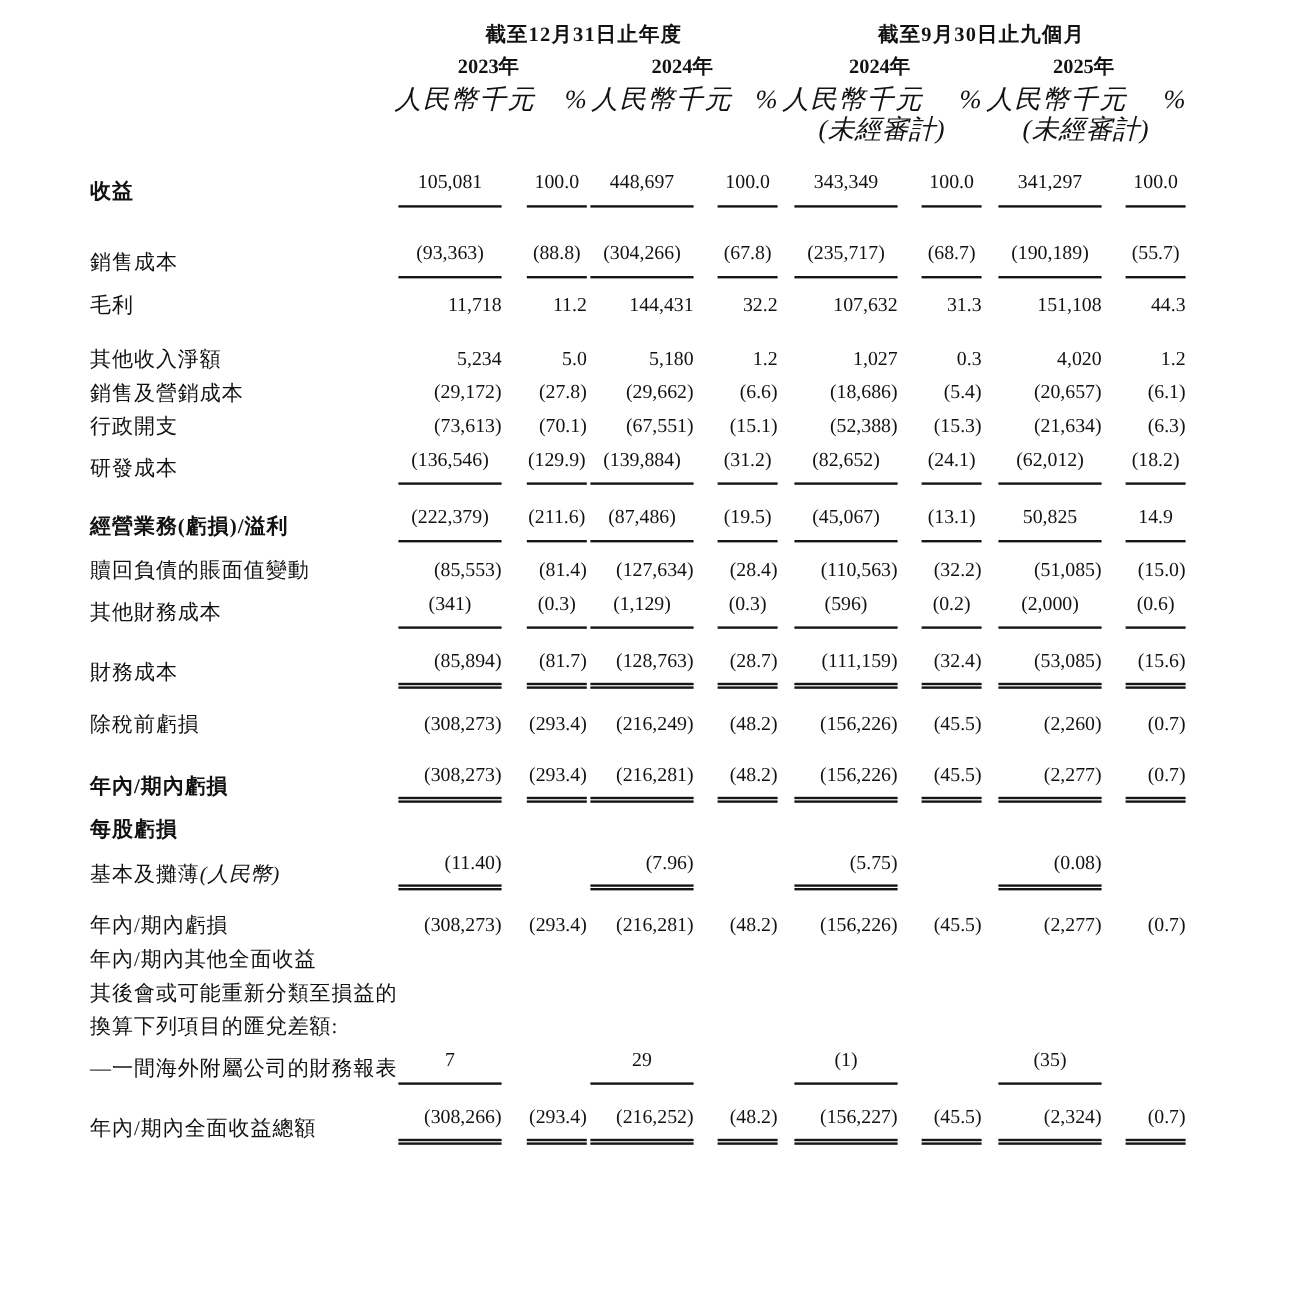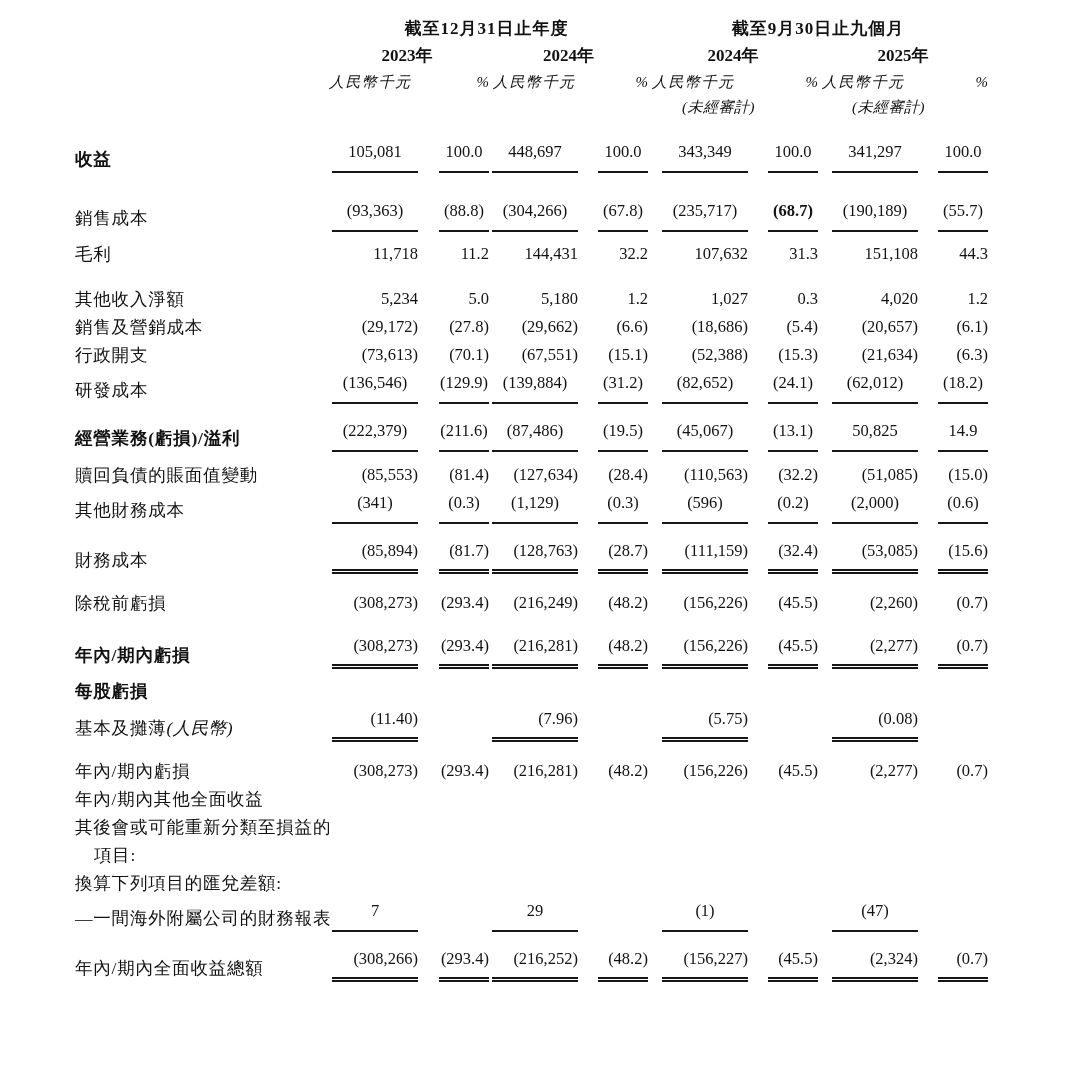--- a/index.html
+++ b/index.html
@@ -13,21 +13,21 @@
   col.c-lbl{width:250px;}
   col.c-a1{width:93px;}  col.c-p1{width:71px;}
   col.c-a2{width:89px;}  col.c-p2{width:70px;}
   col.c-a3{width:100px;} col.c-p3{width:70px;}
   col.c-a4{width:100px;} col.c-p4{width:70px;}
 
   th{padding:0;font-weight:normal;}
   thead tr.r-group th, thead tr.r-year th{vertical-align:bottom;}
   th.grp{font-weight:bold;text-align:center;font-size:17px;letter-spacing:1px;line-height:26px;white-space:nowrap;}
   th.yr{font-weight:bold;text-align:center;font-size:17px;line-height:28px;white-space:nowrap;}
-  thead tr.r-unit th{vertical-align:top;font-style:italic;font-size:15px;line-height:25px;}
+  thead tr.r-unit th{vertical-align:top;font-style:italic;font-size:22px;line-height:25px;}
   th.unit{text-align:left;white-space:nowrap;}
   th.unit .unit-line{letter-spacing:1.5px;padding-left:4px;}
   th.unit .unaudited{letter-spacing:0.5px;text-align:left;padding-left:34px;white-space:nowrap;}
   th.unit .unaudited:empty{display:none;}
   th.pct-h{text-align:right;}
 
   td{padding:0;vertical-align:bottom;}
   td.lbl{font-size:17.5px;letter-spacing:0.8px;line-height:28px;white-space:nowrap;}
   td.lbl.b{font-weight:bold;}
   td.lbl.ind{padding-left:19px;}
@@ -104,21 +104,21 @@
           <td class="num" style="padding-top: 18px;"><span class="u amt us">341,297</span></td>
           <td class="num" style="padding-top: 18px;"><span class="u pct us">100.0</span></td>
         </tr>
         <tr>
           <td class="lbl" style="padding-top: 10px;"><span>銷售成本</span></td>
           <td class="num" style="padding-top: 10px;"><span class="u amt us">(93,363)</span></td>
           <td class="num" style="padding-top: 10px;"><span class="u pct us">(88.8)</span></td>
           <td class="num" style="padding-top: 10px;"><span class="u amt us">(304,266)</span></td>
           <td class="num" style="padding-top: 10px;"><span class="u pct us">(67.8)</span></td>
           <td class="num" style="padding-top: 10px;"><span class="u amt us">(235,717)</span></td>
-          <td class="num" style="padding-top: 24px; font-weight: bold;"><span class="u pct us">(68.7)</span></td>
+          <td class="num" style="padding-top: 24px;"><span class="u pct us">(68.7)</span></td>
           <td class="num" style="padding-top: 10px;"><span class="u amt us">(190,189)</span></td>
           <td class="num" style="padding-top: 10px;"><span class="u pct us">(55.7)</span></td>
         </tr>
         <tr>
           <td class="lbl" style="padding-top: 8px;"><span>毛利</span></td>
           <td class="num" style="padding-top: 8px;"><span class="u amt">11,718</span></td>
           <td class="num" style="padding-top: 8px;"><span class="u pct">11.2</span></td>
           <td class="num" style="padding-top: 8px;"><span class="u amt">144,431</span></td>
           <td class="num" style="padding-top: 8px;"><span class="u pct">32.2</span></td>
           <td class="num" style="padding-top: 8px;"><span class="u amt">107,632</span></td>
@@ -285,50 +285,39 @@
           <td class="num"><span class="u amt"></span></td>
           <td class="num"><span class="u pct"></span></td>
           <td class="num"><span class="u amt"></span></td>
           <td class="num"><span class="u pct"></span></td>
           <td class="num"><span class="u amt"></span></td>
           <td class="num"><span class="u pct"></span></td>
           <td class="num"><span class="u amt"></span></td>
           <td class="num"><span class="u pct"></span></td>
         </tr>
         <tr>
-          <td class="lbl ind"><span>項目:</span></td>
-          <td class="num"><span class="u amt"></span></td>
-          <td class="num"><span class="u pct"></span></td>
-          <td class="num"><span class="u amt"></span></td>
-          <td class="num"><span class="u pct"></span></td>
-          <td class="num"><span class="u amt"></span></td>
-          <td class="num"><span class="u pct"></span></td>
-          <td class="num"><span class="u amt"></span></td>
-          <td class="num"><span class="u pct"></span></td>
-        </tr>
-        <tr>
           <td class="lbl"><span>換算下列項目的匯兌差額:</span></td>
           <td class="num"><span class="u amt"></span></td>
           <td class="num"><span class="u pct"></span></td>
           <td class="num"><span class="u amt"></span></td>
           <td class="num"><span class="u pct"></span></td>
           <td class="num"><span class="u amt"></span></td>
           <td class="num"><span class="u pct"></span></td>
           <td class="num"><span class="u amt"></span></td>
           <td class="num"><span class="u pct"></span></td>
         </tr>
         <tr>
           <td class="lbl"><span>—一間海外附屬公司的財務報表</span></td>
           <td class="num"><span class="u amt us">7</span></td>
           <td class="num"><span class="u pct"></span></td>
           <td class="num"><span class="u amt us">29</span></td>
           <td class="num"><span class="u pct"></span></td>
           <td class="num"><span class="u amt us">(1)</span></td>
           <td class="num"><span class="u pct"></span></td>
-          <td class="num"><span class="u amt us">(47)</span></td>
+          <td class="num"><span class="u amt us">(35)</span></td>
           <td class="num"><span class="u pct"></span></td>
         </tr>
         <tr>
           <td class="lbl" style="padding-top: 13px;"><span>年內/期內全面收益總額</span></td>
           <td class="num" style="padding-top: 13px;"><span class="u amt ud">(308,266)</span></td>
           <td class="num" style="padding-top: 13px;"><span class="u pct ud">(293.4)</span></td>
           <td class="num" style="padding-top: 13px;"><span class="u amt ud">(216,252)</span></td>
           <td class="num" style="padding-top: 13px;"><span class="u pct ud">(48.2)</span></td>
           <td class="num" style="padding-top: 13px;"><span class="u amt ud">(156,227)</span></td>
           <td class="num" style="padding-top: 13px;"><span class="u pct ud">(45.5)</span></td>

